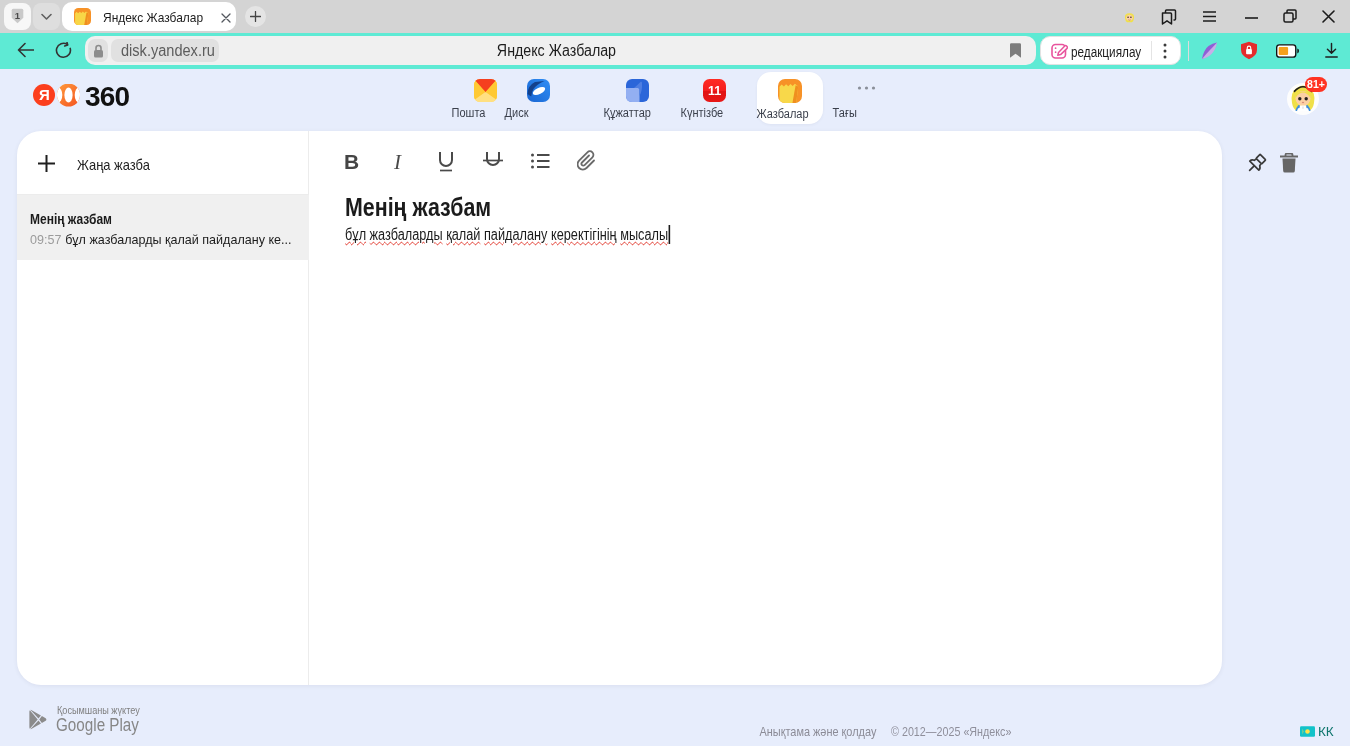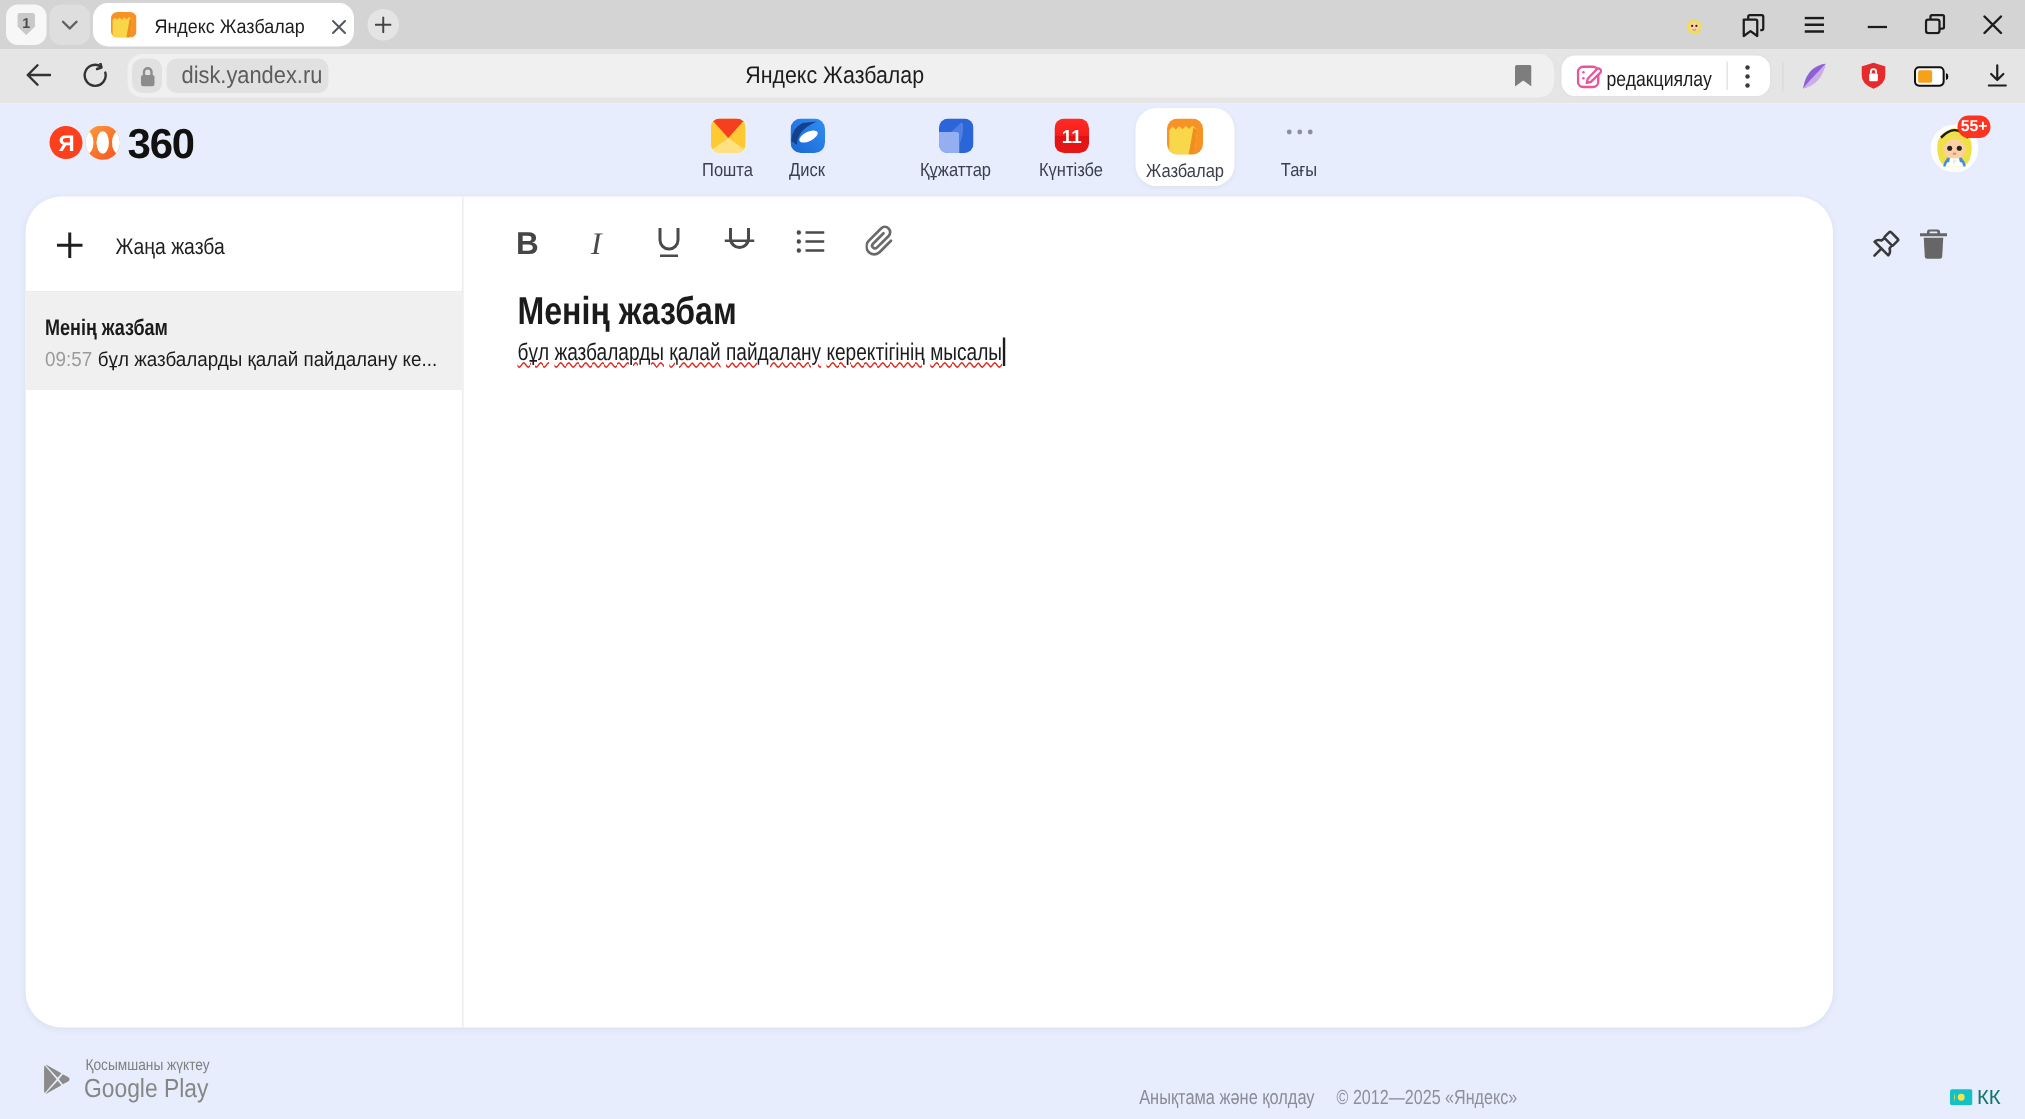--- a/index.html
+++ b/index.html
@@ -1,19 +1,19 @@
 <!DOCTYPE html>
 <html><head><meta charset="utf-8">
 <style>
 *{margin:0;padding:0;box-sizing:border-box}
 html,body{width:1350px;height:746px;overflow:hidden;font-family:"Liberation Sans",sans-serif;}
 .abs{position:absolute}
 
 #tabstrip{position:relative;width:1350px;height:33px;background:#d4d4d4}
-#toolbar{position:relative;width:1350px;height:36px;background:#e5e5e5}
+#toolbar{position:relative;width:1350px;height:36px;background:#5eead4}
 #grp1{left:4px;top:3px;width:27px;height:27px;background:#f7f7f7;border-radius:8px}
 #chev{left:33px;top:3px;width:27px;height:27px;background:#dedede;border-radius:8px}
 #tab{left:62px;top:2px;width:174px;height:29px;background:#fff;border-radius:10px}
 #tabtitle{left:41px;top:8px;font-size:13px;color:#1c1c1c;white-space:nowrap;transform:scaleX(.92);transform-origin:left}
 #newtab{left:245px;top:6px;width:21px;height:21px;background:#e4e4e4;border-radius:50%}
 
 #omni{left:85px;top:3px;width:951px;height:29px;background:#f0f0f0;border-radius:10px}
 .chip{position:absolute;top:6px;height:23px;background:#e1e1e1;border-radius:7px}
 #pagetitle{left:81px;top:9px;width:951px;text-align:center;font-size:16px;color:#1d1d1d;transform:scaleX(.89);transform-origin:475px center}
 #editpill{left:1040px;top:3px;width:141px;height:29px;background:#fff;border:1px solid #e2e2e2;border-radius:10px}
@@ -25,21 +25,21 @@
 #newnote{position:absolute;left:0;top:0;width:292px;height:64px;border-bottom:1px solid #ececec}
 .nitem{position:absolute;left:0;width:292px;padding:14px 16px 0 13px}
 .nitem .t{font-size:15px;font-weight:bold;color:#1b1b1b;line-height:20px;transform:scaleX(.8);transform-origin:left;white-space:nowrap}
 .nitem .d{margin-top:3px;font-size:13.5px;color:#1b1b1b;white-space:nowrap;transform:scaleX(.93);transform-origin:left}
 .nitem .d .tm{color:#9b9b9b;margin-right:4px}
 .eicon{position:absolute;top:10px;width:40px;height:40px;display:flex;align-items:center;justify-content:center}
 #etitle{position:absolute;left:328px;top:61px;font-size:26px;font-weight:bold;color:#1b1b1b;transform:scaleX(.823);transform-origin:left;white-space:nowrap}
 #ebody{position:absolute;left:328px;top:94px;font-size:16px;color:#1b1b1b;transform:scaleX(.795);transform-origin:left;white-space:nowrap}
 #ebody .sp{text-decoration:underline;text-decoration-style:wavy;text-decoration-color:#e02d20;text-decoration-thickness:1.3px;text-underline-offset:1px}
 
-.nav{position:absolute;top:10px;width:76px;text-align:center}
+.nav{position:absolute;top:10px;width:76px;}
 .nav svg{display:block;margin:0 auto}
 .nav .lbl{margin-top:4px;font-size:12.5px;color:#3a3f4b;transform:scaleX(.88);white-space:nowrap}
 .navsel{position:absolute;left:757px;top:3px;width:66px;height:52px;background:#fff;border-radius:14px;box-shadow:0 1px 3px rgba(60,70,90,.06)}
 
 #footer{position:absolute;left:0;top:616px;width:1076px;height:61px}
 .ftxt{position:absolute;top:39px;font-size:13.5px;color:#8b8b96;white-space:nowrap}
 </style></head>
 <body>
 
 <div id="tabstrip">
@@ -272,21 +272,21 @@
       <circle cx="16" cy="15.5" r="7.5" fill="#fcd0a4"></circle>
       <path d="M8.5 15 Q8 8.5 16 8.5 Q24 8.5 23.5 15 Q20 9.5 16 9.5 Q12 9.5 8.5 15 Z" fill="#f0e048"></path>
       <circle cx="12.8" cy="15.8" r="1.7" fill="#2b2320"></circle>
         <circle cx="19.2" cy="15.8" r="1.7" fill="#2b2320"></circle>
       <ellipse cx="16" cy="19.5" rx="1.2" ry="0.8" fill="#d98f7e"></ellipse>
       <path d="M9 28 Q10 23 13 22.5 L19 22.5 Q22 23 23 28 Z" fill="#fff"></path>
       <path d="M8.5 28 Q9 23.5 12 22.7 L10 28 Z M23.5 28 Q23 23.5 20 22.7 L22 28 Z" fill="#3f8edb"></path>
       <path d="M13 22.5 Q11 21 10.5 23.5 Q10 26 12.5 25 Z M19 22.5 Q21 21 21.5 23.5 Q22 26 19.5 25 Z" fill="#3f8edb"></path>
       <path d="M15 23.5 L17 23.5 L16.6 26 L15.4 26 Z" fill="#e8e8e8"></path>
     </svg>
-    <div class="abs" style="left:1305px;top:8px;width:22px;height:15px;background:#f32;border-radius:8px;color:#fff;font-size:10.5px;font-weight:bold;text-align:center;line-height:15px">55+</div>
+    <div class="abs" style="left:1305px;top:8px;width:22px;height:15px;background:#f32;border-radius:8px;color:#fff;font-size:10.5px;font-weight:bold;text-align:center;line-height:15px">81+</div>
   </div>
 
   <div id="card">
     <div id="sidebar">
       <div id="newnote">
         <svg class="abs" style="left:20px;top:23px" width="19" height="19" viewBox="0 0 19 19">
             <path d="M9.5 1 V18 M1 9.5 H18" stroke="#1f1f1f" stroke-width="2"></path>
           </svg>
         <div class="abs" style="left:60px;top:25px;font-size:15px;color:#1f1f1f;transform:scaleX(.86);transform-origin:left;white-space:nowrap">Жаңа жазба</div>
       </div>

